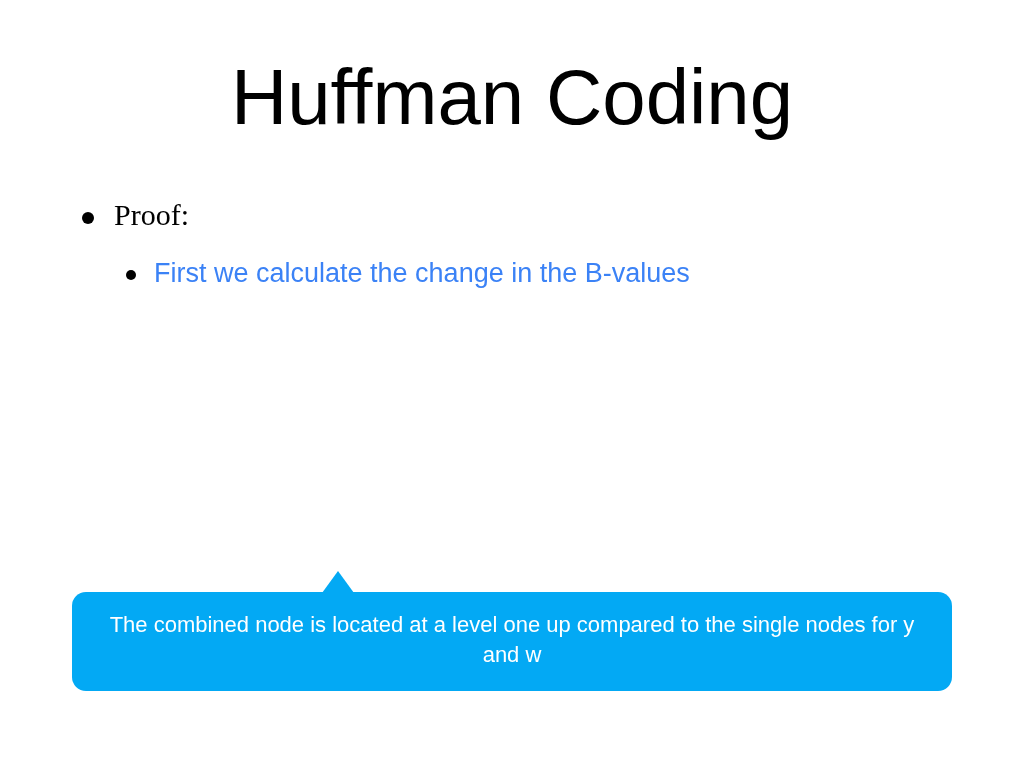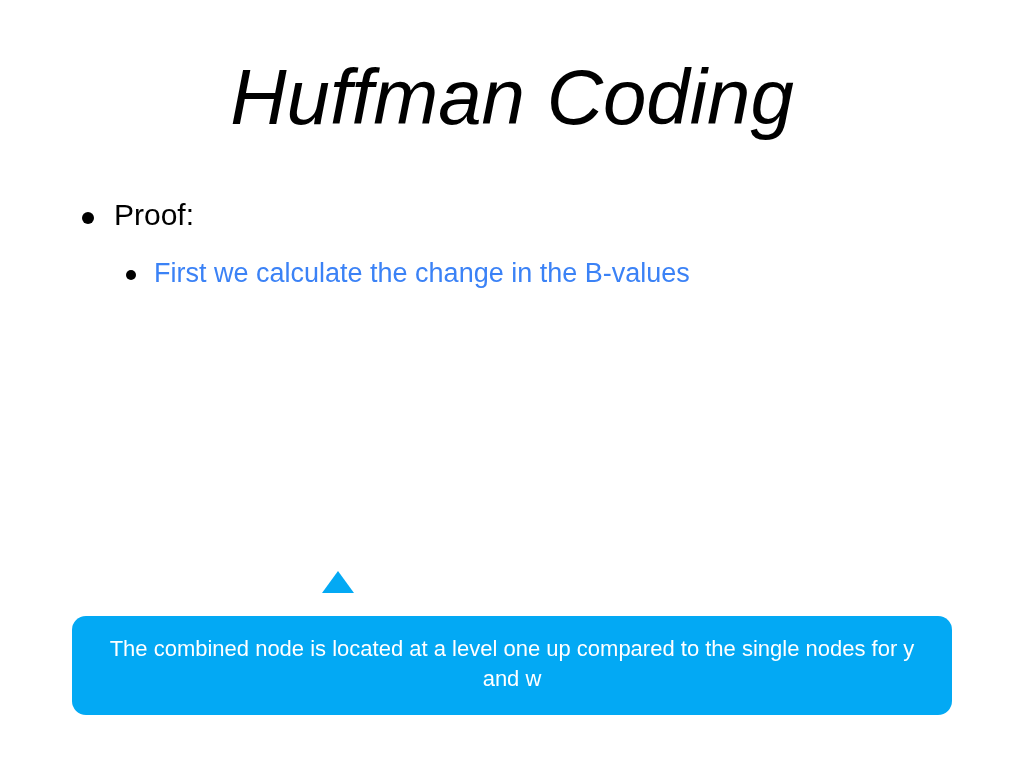--- a/index.html
+++ b/index.html
@@ -1,27 +1,27 @@
 <!DOCTYPE html>
 <html><head>
 <meta charset="utf-8">
 <style>
   * { margin: 0; padding: 0; box-sizing: border-box; }
   html, body { width: 1024px; height: 768px; background: #fff; font-family: Arial, Helvetica, sans-serif; overflow: hidden; }
   .slide { position: relative; width: 1024px; height: 768px; }
-  .title { position: absolute; top: 52px; left: 0; right: 0; text-align: center; font-size: 78px; font-weight: 400; color: #000; letter-spacing: 0px; font-style: italic; }
-  .bullet-l1 { position: absolute; top: 198px; left: 82px; display: flex; align-items: flex-start; }
+  .title { position: absolute; top: 52px; left: 0; right: 0; text-align: center; font-size: 78px; font-weight: 400; color: #000; letter-spacing: 0px; }
+  .bullet-l1 { position: absolute; top: 198px; left: 82px; display: flex; align-items: flex-start; font-family: Liberation Serif, serif; }
   .dot-l1 { width: 12px; height: 12px; background: #000; border-radius: 50%; margin-top: 14px; margin-right: 20px; flex-shrink: 0; }
   .text-l1 { font-size: 30px; color: #000; }
   .bullet-l2 { position: absolute; top: 258px; left: 126px; display: flex; align-items: flex-start; }
   .dot-l2 { width: 10px; height: 10px; background: #000; border-radius: 50%; margin-top: 12px; margin-right: 18px; flex-shrink: 0; }
   .text-l2 { font-size: 27px; color: #3b82f6; }
   .callout-wrap { position: absolute; left: 72px; top: 592px; width: 880px; }
   .arrow { width: 0; height: 0; border-left: 16px solid transparent; border-right: 16px solid transparent; border-bottom: 22px solid #03A9F4; position: absolute; top: -21px; left: 250px; }
-  .callout { background: #03A9F4; border-radius: 14px; padding: 18px 28px 22px 28px; text-align: center; color: #fff; font-size: 22px; line-height: 1.35; margin-top: 24px; }
+  .callout { background: #03A9F4; border-radius: 14px; padding: 18px 28px 22px 28px; text-align: center; color: #fff; font-size: 22px; line-height: 1.35; }
 </style>
 </head>
 <body>
 
 <div class="slide">
   <div class="title">Huffman Coding</div>
 
   <div class="bullet-l1">
     <div class="dot-l1"></div>
     <div class="text-l1">Proof:</div>

